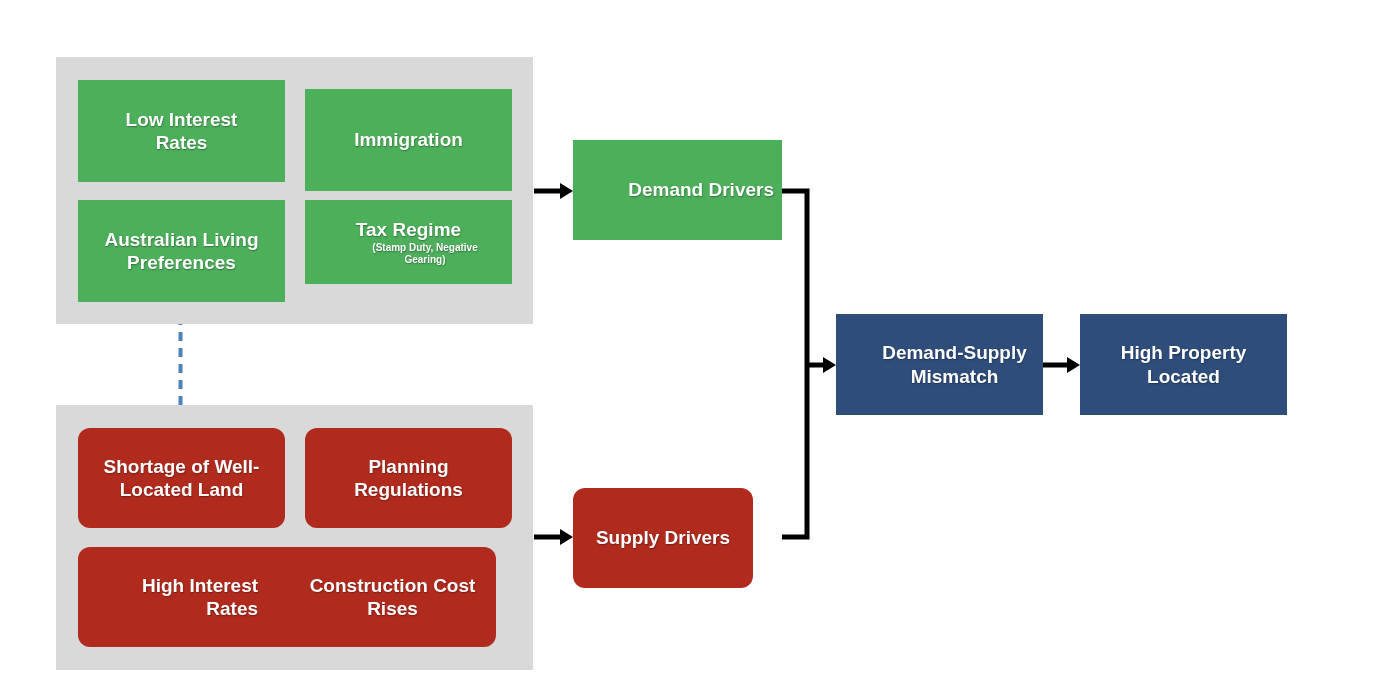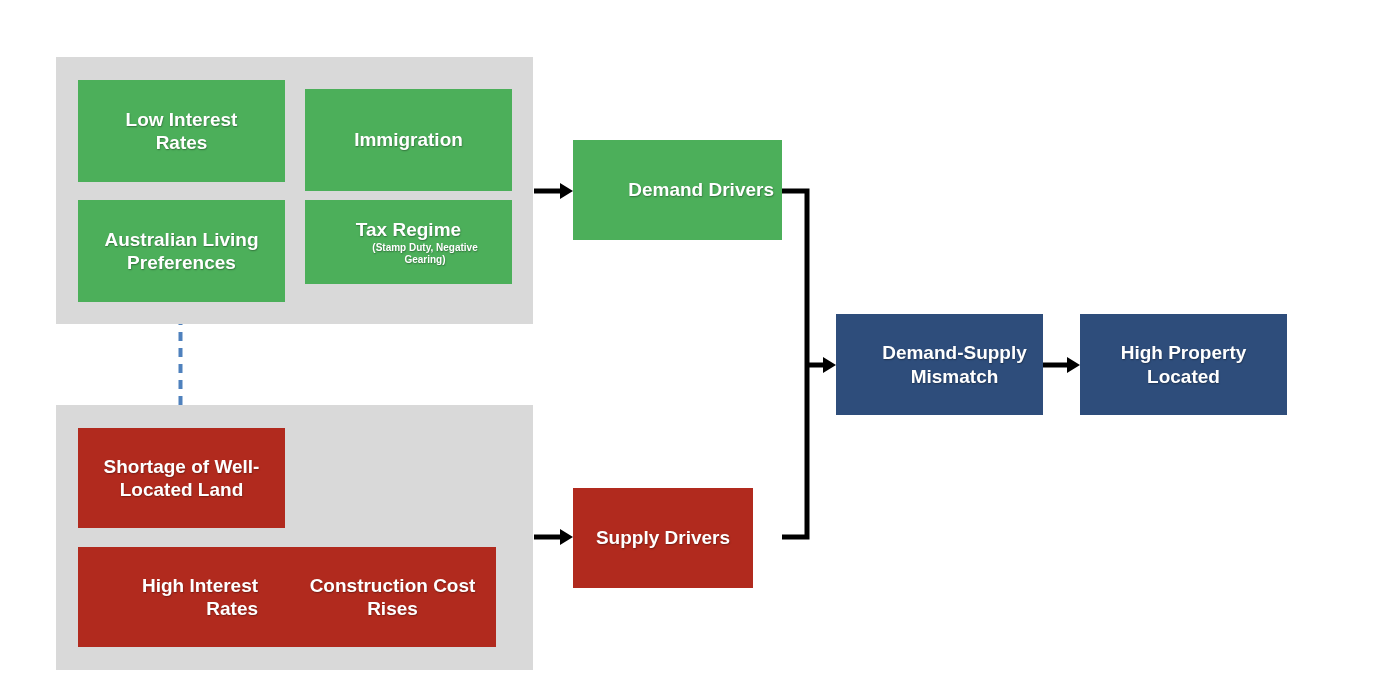--- a/index.html
+++ b/index.html
@@ -40,21 +40,21 @@
     display: block;
     color: var(--textWhite, #ffffff);
     font-weight: 700;
     font-size: 10px;
     line-height: 1.2;
     white-space: pre-line;
     text-shadow: 0.5px 1px 1.5px rgba(0,0,0,0.35);
     margin-left: 33px;
   }
   .green { background: var(--green, #4caf5a); }
-  .red   { background: var(--red, #b12a1e); }
+  .red   { background: var(--red, #b12a1e); border-radius: 12px; }
   .blue  { background: var(--blue, #2e4d7b); }
   .connector-layer {
     position: absolute;
     left: 0; top: 0;
     width: 1376px;
     height: 698px;
     pointer-events: none;
   }
   .conn-black { stroke: var(--arrowBlack, #000000); stroke-width: 5; fill: none; }
   .head-black { fill: var(--arrowBlack, #000000); stroke: none; }
@@ -103,20 +103,24 @@
       <span class="label"><span>Tax Regime</span><span class="sublabel">(Stamp Duty, Negative
 Gearing)</span></span>
     </div>
   </div>
 
   <div class="panel" style="left:56px; top:405px; width:477px; height:265px;">
     <div class="node red" style="left:22px; top:23px; width:207px; height:100px;">
       <span class="label">Shortage of Well-
 Located Land</span>
     </div>
+    <div class="node red" style="left:249px; top:23px; width:207px; height:100px;">
+      <span class="label">Planning
+Regulations</span>
+    </div>
     <div class="node red" style="left:22px; top:142px; width:244px; height:100px;text-align:right;">
       <span class="label">High Interest
 Rates</span>
     </div>
     <div class="node red" style="left:233px; top:142px; width:207px; height:100px;">
       <span class="label">Construction Cost
 Rises</span>
     </div>
   </div>
 

